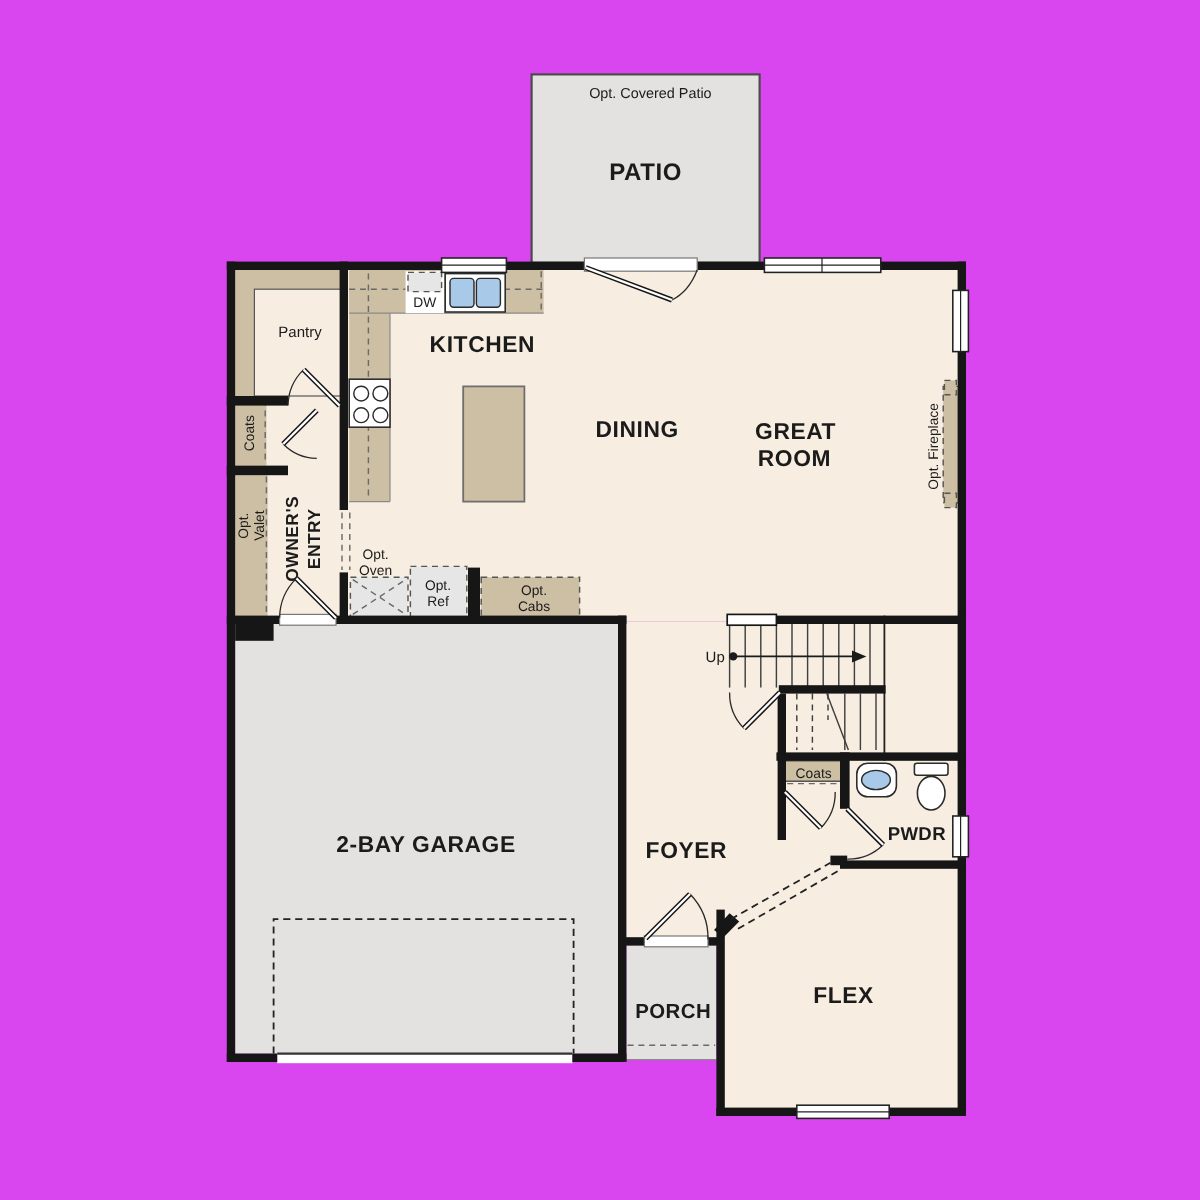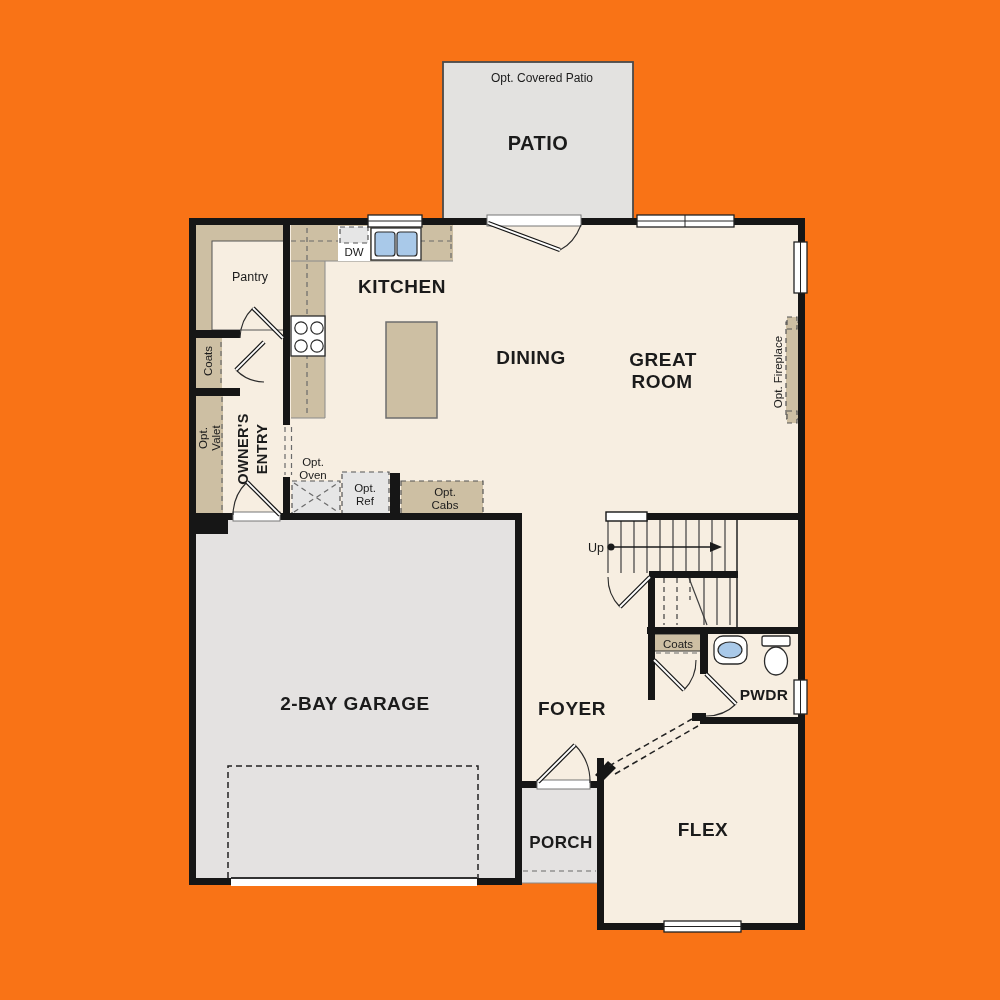--- a/index.html
+++ b/index.html
@@ -1,16 +1,16 @@
 <!DOCTYPE html>
 <html><head>
 <meta charset="utf-8">
 <style>
   html,body{margin:0;padding:0;background:#fff}
-  .stage{position:relative;width:1000px;height:1000px;background:#f97316;font-family:"Liberation Sans",sans-serif}
+  .stage{position:relative;width:1000px;height:1000px;background:#d946ef;font-family:"Liberation Sans",sans-serif}
   svg{display:block}
   svg text{fill:#1b1b1b;font-family:"Liberation Sans",sans-serif}
   .room-label{font-size:19px;font-weight:700;letter-spacing:.5px}
   .patio-label{font-size:20px;font-weight:700;letter-spacing:.5px}
   .pwdr-label{font-size:15.5px;font-weight:700;letter-spacing:.3px}
   .porch-label{font-size:17px;font-weight:700;letter-spacing:.4px}
   .oe-label{font-size:14.5px;font-weight:700;letter-spacing:.4px}
   .small{font-size:11.5px}
   .tiny12{font-size:12px}
   .pantry-label{font-size:12.5px}

